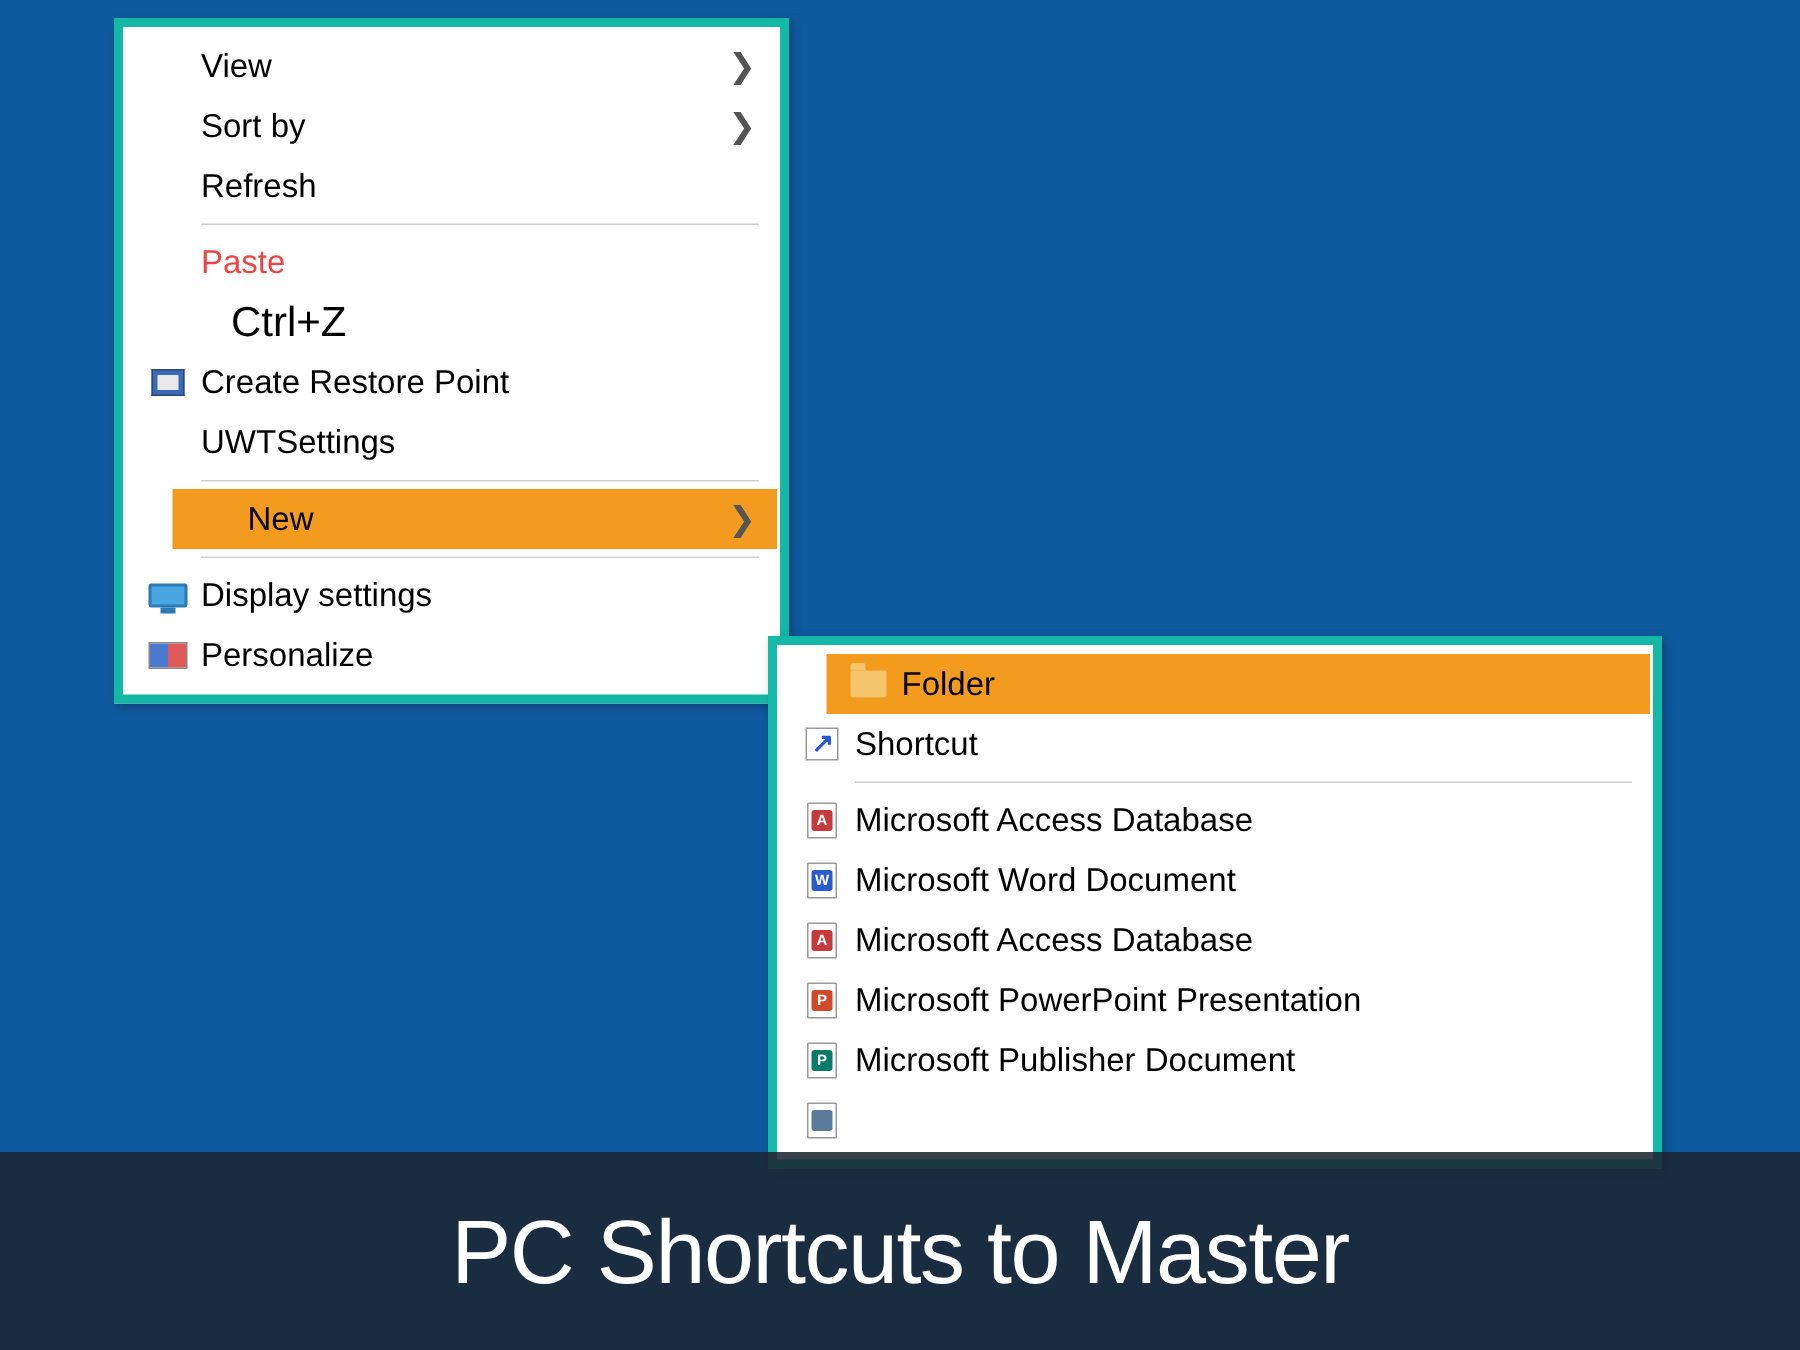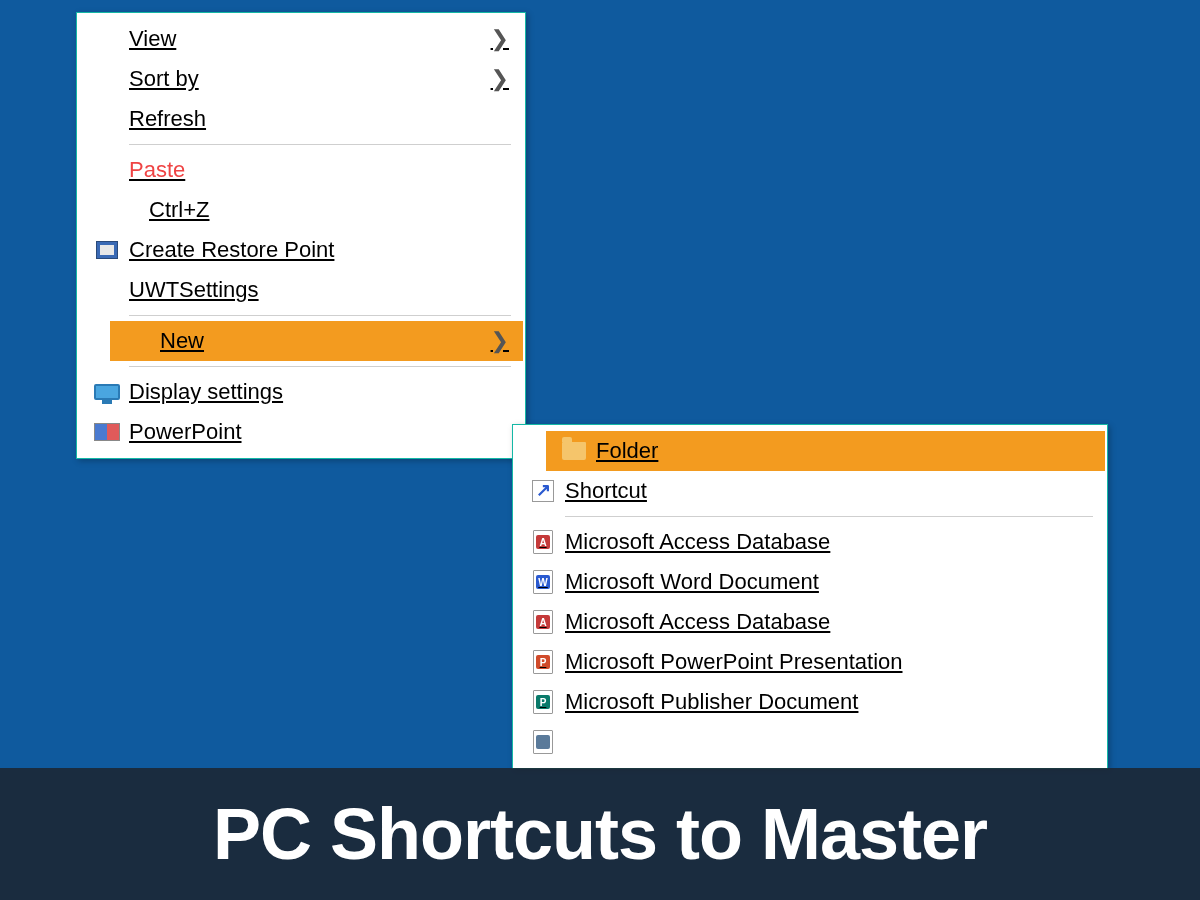--- a/index.html
+++ b/index.html
@@ -8,24 +8,23 @@
       height: 900px;
       background: #0f5a9e;
       font-family: "Segoe UI", Tahoma, sans-serif;
       position: relative;
       overflow: hidden;
     }
 
     .context-menu {
       position: absolute;
       background: #ffffff;
-      border: 1px solid #14b8a6;
+      border: 6px solid #14b8a6;
       box-shadow: 2px 2px 6px rgba(0,0,0,0.25);
       padding: 6px 2px;
-      text-decoration: underline;
     }
 
     .primary-menu {
       left: 76px;
       top: 12px;
       width: 450px;
     }
 
     .sub-menu {
       left: 512px;
@@ -52,21 +51,21 @@
       flex-shrink: 0;
     }
 
     .menu-item .label {
       flex: 1;
       white-space: nowrap;
     }
 
     .menu-item .shortcut {
       color: #000;
-      font-size: 22px;
+      font-size: 28px;
       margin-left: 20px;
     }
 
     .menu-item .arrow {
       width: 24px;
       text-align: right;
       color: #555;
       font-size: 22px;
     }
 
@@ -194,22 +193,22 @@
       bottom: 0;
       width: 100%;
       height: 132px;
       background: rgba(28, 38, 50, 0.88);
       display: flex;
       align-items: center;
       justify-content: center;
     }
     .caption-bar .caption {
       color: #fff;
-      font-size: 72px;
-      font-weight: 700;
+      font-size: 60px;
+      font-weight: 400;
       letter-spacing: -1px;
     }
   </style>
 </head>
 <body>
 
 <div class="context-menu primary-menu">
 
   <div class="menu-item">
     <span class="icon-slot"></span>
@@ -267,21 +266,21 @@
     <span class="icon-slot">
         <span class="ico ico-display"></span>
       </span>
     <span class="label">Display settings</span>
   </div>
 
   <div class="menu-item">
     <span class="icon-slot">
         <span class="ico ico-personalize"></span>
       </span>
-    <span class="label">PowerPoint</span>
+    <span class="label">Personalize</span>
   </div>
 
 </div>
 
 <div class="context-menu sub-menu">
 
   <div class="menu-item highlighted">
     <span class="icon-slot">
         <span class="ico ico-folder"></span>
       </span>

